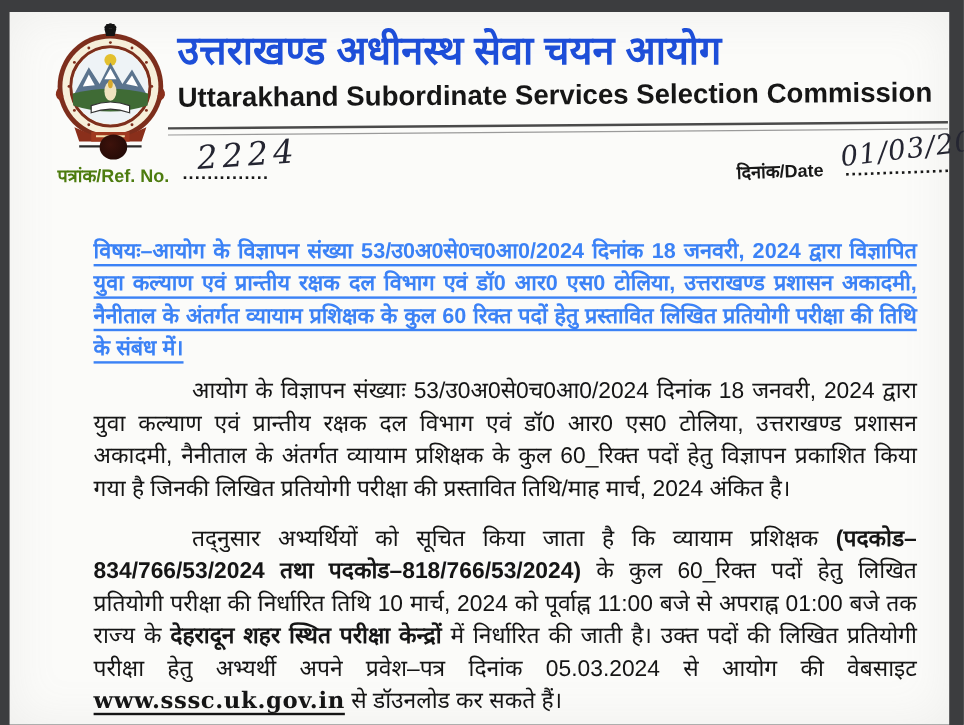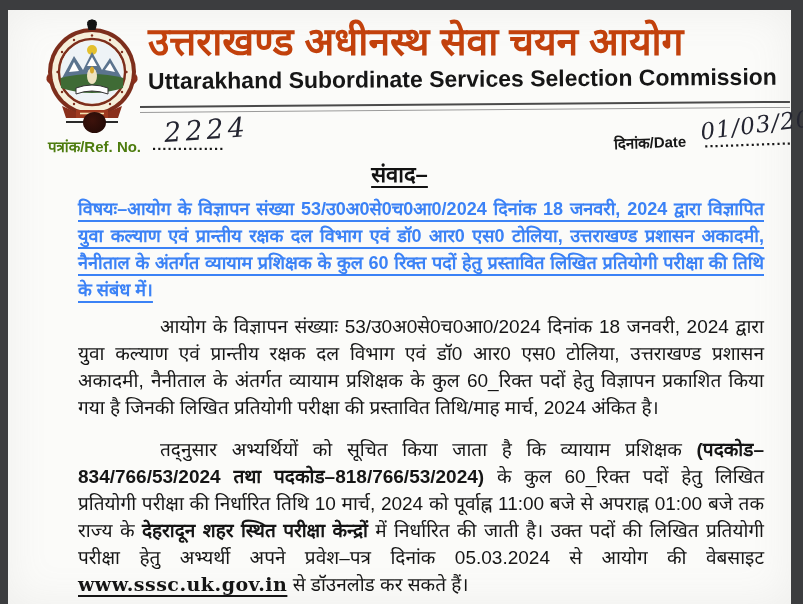--- a/index.html
+++ b/index.html
@@ -34,23 +34,23 @@
     width: 112px;
     height: 112px;
   }
   .org-titles {
     position: absolute;
     left: 140px;
     top: 8px;
     width: 630px;
   }
   .org-title-hi {
-    font-size: 39px;
-    font-weight: 700;
-    color: #c2410c;
+    font-size: 33px;
+    font-weight: 700;
+    color: #1d4ed8;
     letter-spacing: 0px;
     line-height: 48px;
     white-space: nowrap;
   }
   .org-title-en {
     font-size: 23px;
     font-weight: 700;
     color: #161616;
     line-height: 30px;
     white-space: nowrap;
@@ -270,23 +270,20 @@
 
     <div class="ref-row">
       <span class="ref-label">पत्रांक/Ref. No.</span>
       <span class="ref-dots">..............</span>
       <span class="ref-hand">2224</span>
       <span class="date-label">दिनांक/Date</span>
       <span class="date-dots">.................</span>
       <span class="date-hand">01/03/2024</span>
     </div>
 
-    <div class="doc-heading">
-      <span>संवाद–</span>
-    </div>
 
     <div class="subject">
       <span class="u">विषयः–आयोग के विज्ञापन संख्या 53/उ0अ0से0च0आ0/2024 दिनांक 18 जनवरी, 2024 द्वारा विज्ञापित युवा कल्याण एवं प्रान्तीय रक्षक दल विभाग एवं डॉ0 आर0 एस0 टोलिया, उत्तराखण्ड प्रशासन अकादमी, नैनीताल के अंतर्गत व्यायाम प्रशिक्षक के कुल 60 रिक्त पदों हेतु प्रस्तावित लिखित प्रतियोगी परीक्षा की तिथि के संबंध में।</span>
     </div>
 
     <div class="para para1">आयोग के विज्ञापन संख्याः 53/उ0अ0से0च0आ0/2024 दिनांक 18 जनवरी, 2024 द्वारा युवा कल्याण एवं प्रान्तीय रक्षक दल विभाग एवं डॉ0 आर0 एस0 टोलिया, उत्तराखण्ड प्रशासन अकादमी, नैनीताल के अंतर्गत व्यायाम प्रशिक्षक के कुल 60_रिक्त पदों हेतु विज्ञापन प्रकाशित किया गया है जिनकी लिखित प्रतियोगी परीक्षा की प्रस्तावित तिथि/माह मार्च, 2024 अंकित है।</div>
 
     <div class="para para2"><span>तद्नुसार अभ्यर्थियों को सूचित किया जाता है कि व्यायाम प्रशिक्षक </span><span class="b">(पदकोड–834/766/53/2024 तथा पदकोड–818/766/53/2024)</span><span> के कुल 60_रिक्त पदों हेतु लिखित प्रतियोगी परीक्षा की निर्धारित तिथि 10 मार्च, 2024 को पूर्वाह्न 11:00 बजे से अपराह्न 01:00 बजे तक राज्य के </span><span class="b">देहरादून शहर स्थित परीक्षा केन्द्रों</span><span> में निर्धारित की जाती है। उक्त पदों की लिखित प्रतियोगी परीक्षा हेतु अभ्यर्थी अपने प्रवेश–पत्र दिनांक 05.03.2024 से आयोग की वेबसाइट </span><span class="url">www.sssc.uk.gov.in</span><span> से डॉउनलोड कर सकते हैं।</span></div>
 
   </div>

